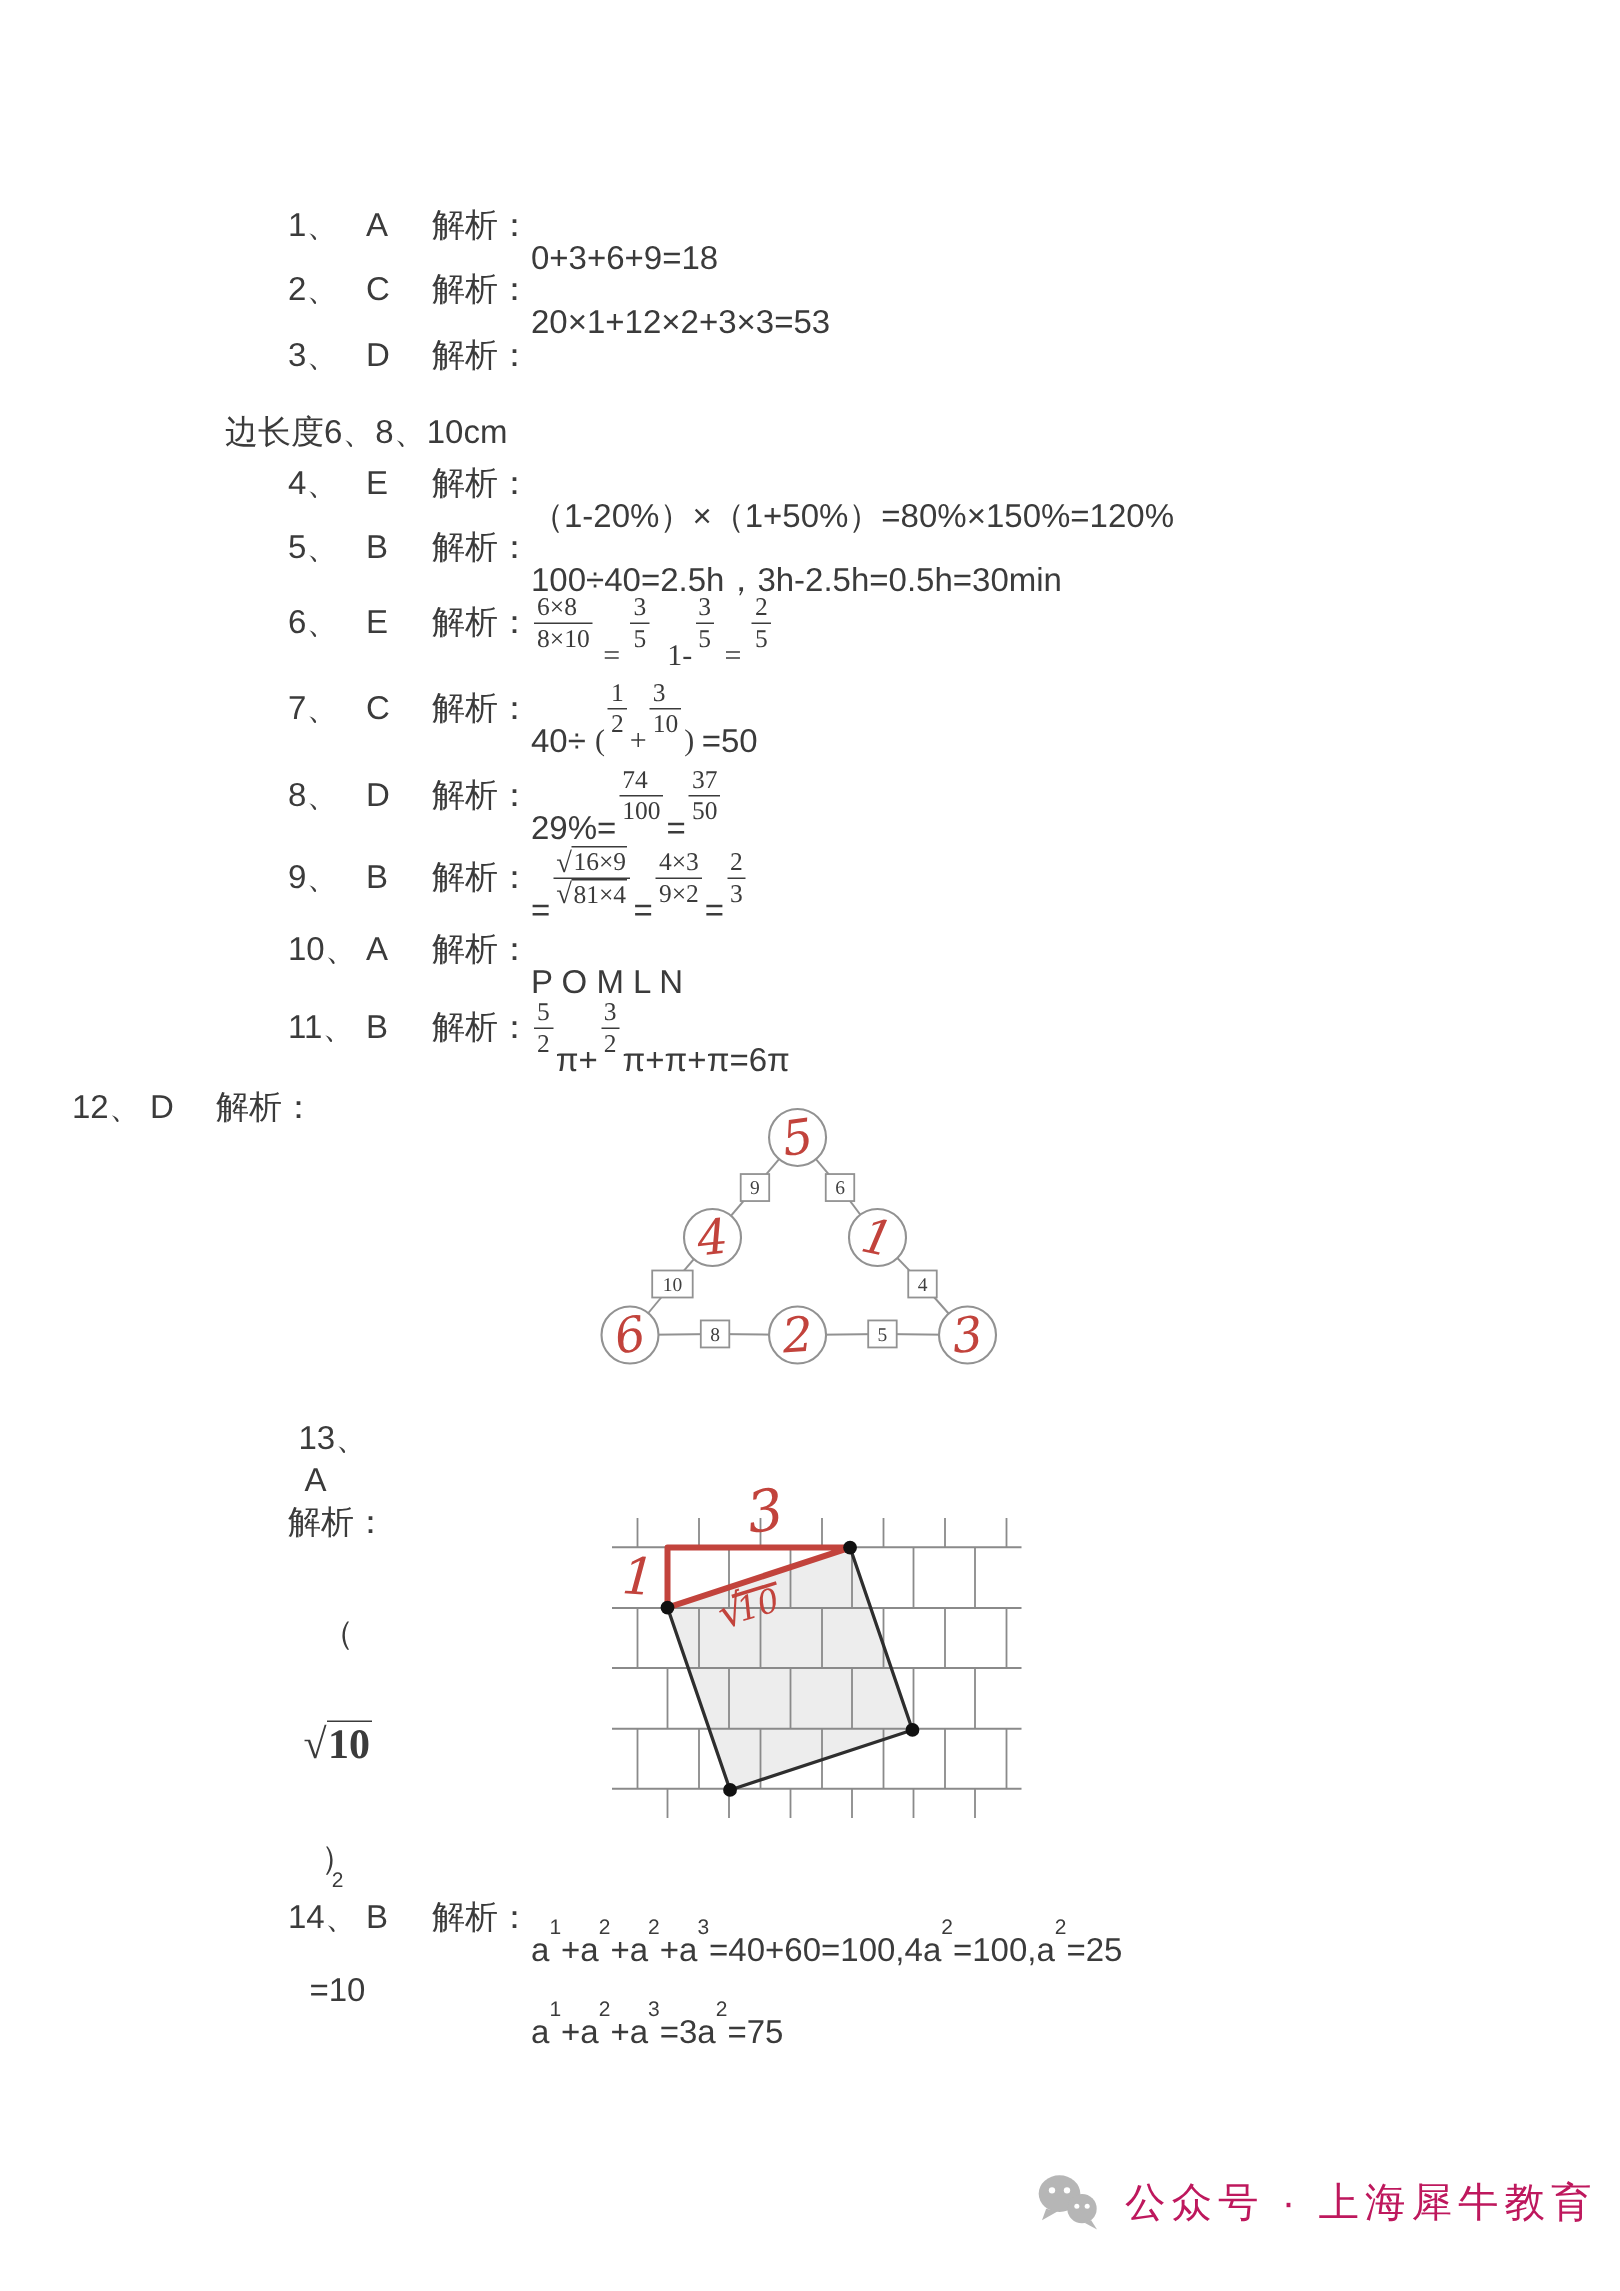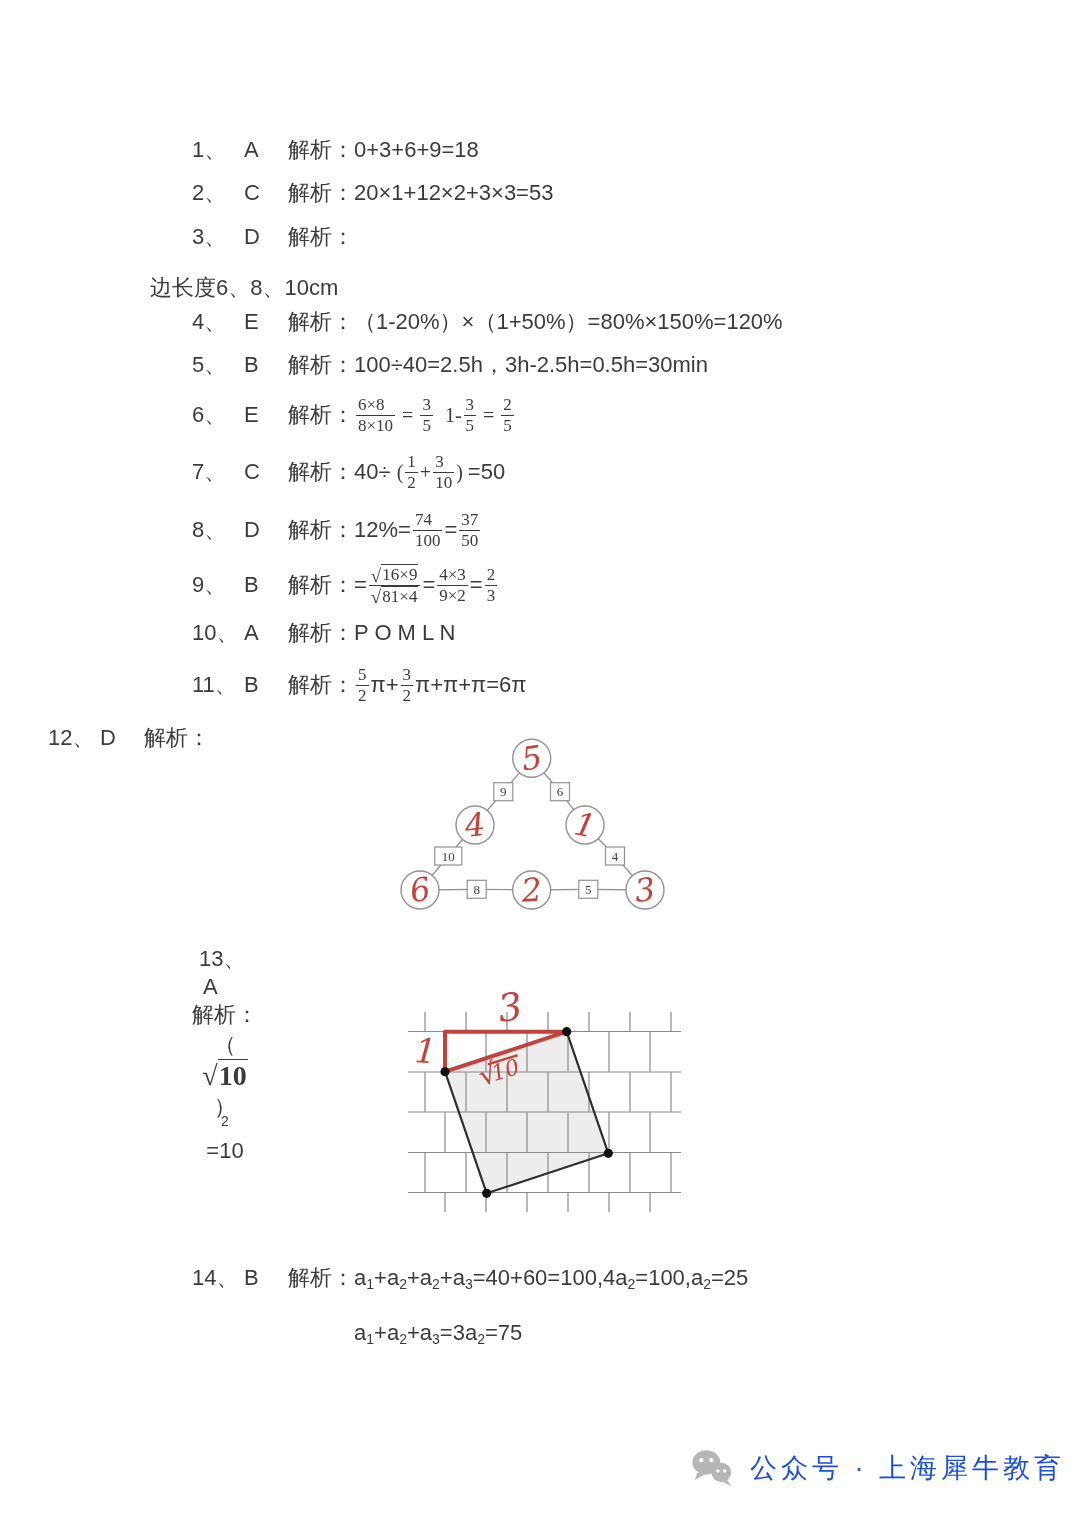--- a/index.html
+++ b/index.html
@@ -3,49 +3,49 @@
 <meta charset="utf-8">
 <style>
   html,body{margin:0;padding:0;background:#ffffff;}
   #page{position:relative;width:1080px;height:1527px;background:#ffffff;overflow:hidden;
         font-family:"Liberation Sans","DejaVu Sans",sans-serif;color:#3b3b3b;}
   .row{position:absolute;left:0;height:44px;display:flex;align-items:center;
        padding-left:192px;font-size:22px;white-space:pre;}
   .num{display:inline-block;min-width:52px;}
   .letter{display:inline-block;min-width:44px;}
   .jiexi{display:inline-block;width:66px;}
-  .seg{display:inline-block;}
+  .seg{display:inline-block;margin-top:44px;}
   .m{font-family:"Liberation Serif","DejaVu Serif",serif;font-size:20px;}
   .fr{display:inline-flex;flex-direction:column;
       font-family:"Liberation Serif","DejaVu Serif",serif;font-size:17px;line-height:1.15;margin:0 2px;}
   .fr .n{border-bottom:1.5px solid #3b3b3b;padding:0 2px;display:inline-flex;align-items:flex-end;}
   .fr .d{padding:0 2px;display:inline-flex;align-items:flex-end;}
   .rad{font-size:19px;line-height:1;}
   .ovl{border-top:1.5px solid #3b3b3b;padding:0 1px;}
   .sqrtseg{font-family:"Liberation Serif","DejaVu Serif",serif;font-size:28px;font-weight:bold;}
   .sup{font-size:14px;position:relative;top:-9px;margin:0 3px;}
   .sub{font-size:14px;position:relative;top:6px;}
   .contline{position:absolute;font-size:22px;white-space:pre;display:flex;align-items:center;height:44px;}
   #footer{position:absolute;top:1448px;left:690px;display:flex;align-items:center;gap:14px;}
-  #footer .ftext{font-size:27px;letter-spacing:4px;color:#1d4ed8;}
+  #footer .ftext{font-size:27px;letter-spacing:4px;color:#be185d;}
   svg{position:absolute;}
 </style>
 </head>
 <body>
 
 <div id="page">
   <div id="answers">
       <div class="row" style="top: 128px;"><span class="num">1、</span><span class="letter">A</span><span class="jiexi">解析：</span><span class="seg">0+3+6+9=18</span></div>
       <div class="row" style="top: 171px;"><span class="num">2、</span><span class="letter">C</span><span class="jiexi">解析：</span><span class="seg">20×1+12×2+3×3=53</span></div>
       <div class="row" style="top: 215px;"><span class="num">3、</span><span class="letter">D</span><span class="jiexi">解析：</span></div>
       <div class="row" style="top: 300px;"><span class="num">4、</span><span class="letter">E</span><span class="jiexi">解析：</span><span class="seg">（1-20%）×（1+50%）=80%×150%=120%</span></div>
       <div class="row" style="top: 343px;"><span class="num">5、</span><span class="letter">B</span><span class="jiexi">解析：</span><span class="seg">100÷40=2.5h，3h-2.5h=0.5h=30min</span></div>
       <div class="row" style="top: 393px;"><span class="num">6、</span><span class="letter">E</span><span class="jiexi">解析：</span><span class="fr"><span class="n">6×8</span><span class="d">8×10</span></span><span class="seg m"> = </span><span class="fr"><span class="n">3</span><span class="d">5</span></span><span class="seg m">  1-</span><span class="fr"><span class="n">3</span><span class="d">5</span></span><span class="seg m"> = </span><span class="fr"><span class="n">2</span><span class="d">5</span></span></div>
       <div class="row" style="top: 450px;"><span class="num">7、</span><span class="letter">C</span><span class="jiexi">解析：</span><span class="seg">40÷ </span><span class="seg m">(</span><span class="fr"><span class="n">1</span><span class="d">2</span></span><span class="seg m">+</span><span class="fr"><span class="n">3</span><span class="d">10</span></span><span class="seg m">) </span><span class="seg">=50</span></div>
-      <div class="row" style="top: 508px;"><span class="num">8、</span><span class="letter">D</span><span class="jiexi">解析：</span><span class="seg">12%=</span><span class="fr"><span class="n">74</span><span class="d">100</span></span><span class="seg">=</span><span class="fr"><span class="n">37</span><span class="d">50</span></span></div>
+      <div class="row" style="top: 508px;"><span class="num">8、</span><span class="letter">D</span><span class="jiexi">解析：</span><span class="seg">29%=</span><span class="fr"><span class="n">74</span><span class="d">100</span></span><span class="seg">=</span><span class="fr"><span class="n">37</span><span class="d">50</span></span></div>
       <div class="row" style="top: 563px;"><span class="num">9、</span><span class="letter">B</span><span class="jiexi">解析：</span><span class="seg">=</span><span class="fr"><span class="n"><span class="rad">√</span><span class="ovl">16×9</span></span><span class="d"><span class="rad">√</span><span class="ovl">81×4</span></span></span><span class="seg">=</span><span class="fr"><span class="n">4×3</span><span class="d">9×2</span></span><span class="seg">=</span><span class="fr"><span class="n">2</span><span class="d">3</span></span></div>
       <div class="row" style="top: 611px;"><span class="num">10、</span><span class="letter">A</span><span class="jiexi">解析：</span><span class="seg">P O M L N</span></div>
       <div class="row" style="top: 663px;"><span class="num">11、</span><span class="letter">B</span><span class="jiexi">解析：</span><span class="fr"><span class="n">5</span><span class="d">2</span></span><span class="seg">π+</span><span class="fr"><span class="n">3</span><span class="d">2</span></span><span class="seg">π+π+π=6π</span></div>
       <div class="row" style="top: 716px; padding-left: 48px;"><span class="num">12、</span><span class="letter">D</span><span class="jiexi">解析：</span></div>
       <div class="row" style="top: 944px; flex-direction: column;"><span class="num">13、</span><span class="letter">A</span><span class="jiexi">解析：</span><span class="seg">（</span><span class="seg sqrtseg"><span>√</span><span class="ovl">10</span></span><span class="seg">）</span><span class="sup">2</span><span class="seg">=10</span></div>
       <div class="row" style="top: 1256px;"><span class="num">14、</span><span class="letter">B</span><span class="jiexi">解析：</span><span class="seg">a</span><span class="sub">1</span><span class="seg">+a</span><span class="sub">2</span><span class="seg">+a</span><span class="sub">2</span><span class="seg">+a</span><span class="sub">3</span><span class="seg">=40+60=100,4a</span><span class="sub">2</span><span class="seg">=100,a</span><span class="sub">2</span><span class="seg">=25</span></div>
     </div>
   <div id="cont3" class="contline" style="top:266px;left:150px;">边长度6、8、10cm</div>
   <div id="line14b" class="contline" style="top:1311px;left:354px;"><span class="seg">a</span><span class="sub">1</span><span class="seg">+a</span><span class="sub">2</span><span class="seg">+a</span><span class="sub">3</span><span class="seg">=3a</span><span class="sub">2</span><span class="seg">=75</span></div>
 

